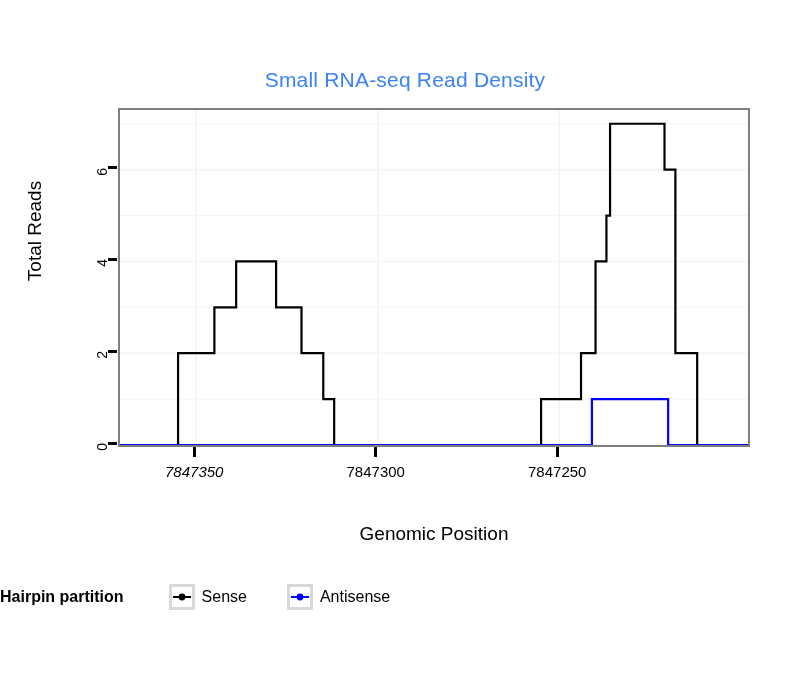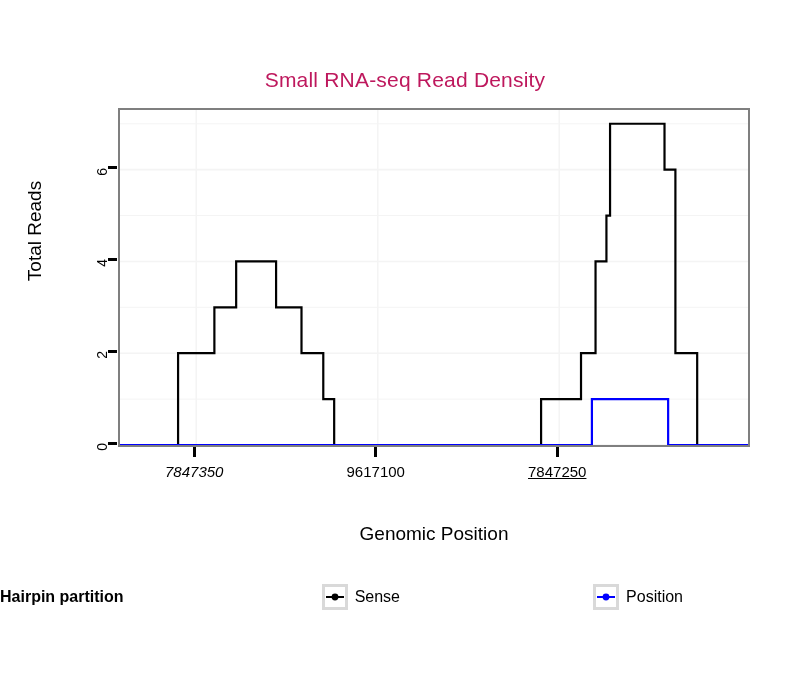--- a/index.html
+++ b/index.html
@@ -21,21 +21,21 @@
     width: 810px;
     height: 690px;
   }
   .chart-title {
     position: absolute;
     left: 0;
     top: 68px;
     width: 810px;
     text-align: center;
     font-size: 21px;
-    color: #be185d;
+    color: #3b82f6;
     letter-spacing: 0.2px;
   }
   .ylab {
     position: absolute;
     left: -55px;
     top: 220px;
     width: 180px;
     text-align: center;
     font-size: 19px;
     transform: rotate(-90deg);
@@ -90,23 +90,23 @@
     font-size: 15px;
     text-align: center;
     width: 120px;
   }
   .legend {
     position: absolute;
     left: 0;
     top: 584px;
     width: 683px;
     display: flex;
-    justify-content: space-between;
+    justify-content: flex-start;
     align-items: center;
-    gap: 30px;
+    gap: 13px;
   }
   .legend-title {
     font-size: 16px;
     font-weight: bold;
     margin-right: 5px;
   }
   .legend-entry {
     display: flex;
     align-items: center;
     gap: 7px;
@@ -142,23 +142,23 @@
       <div class="ytick-label" style="left: 62px; top: 343.219px;">2</div>
       <div class="ytick-mark" style="left: 108px; top: 257.938px;"></div>
       <div class="ytick-label" style="left: 62px; top: 251.438px;">4</div>
       <div class="ytick-mark" style="left: 108px; top: 166.158px;"></div>
       <div class="ytick-label" style="left: 62px; top: 159.658px;">6</div>
     </div>
   <div id="x-axis">
       <div class="xtick-mark" style="left: 192.731px; top: 447px;"></div>
       <div class="xtick-label" style="left: 134.231px; top: 463px; font-style: italic;">7847350</div>
       <div class="xtick-mark" style="left: 374.234px; top: 447px;"></div>
-      <div class="xtick-label" style="left: 315.734px; top: 463px;">9617100</div>
+      <div class="xtick-label" style="left: 315.734px; top: 463px;">7847300</div>
       <div class="xtick-mark" style="left: 555.737px; top: 447px;"></div>
-      <div class="xtick-label" style="left: 497.237px; top: 463px; text-decoration: underline;">7847250</div>
+      <div class="xtick-label" style="left: 497.237px; top: 463px;">7847250</div>
     </div>
 
   <div class="panel">
     <svg class="plot-svg" id="plot-svg" width="628" height="335">
         <line x1="0" y1="289.1095890410959" x2="628" y2="289.1095890410959" stroke="#f4f4f4" stroke-width="1"></line>
         <line x1="0" y1="197.32876712328766" x2="628" y2="197.32876712328766" stroke="#f4f4f4" stroke-width="1"></line>
         <line x1="0" y1="105.54794520547946" x2="628" y2="105.54794520547946" stroke="#f4f4f4" stroke-width="1"></line>
         <line x1="0" y1="13.767123287671211" x2="628" y2="13.767123287671211" stroke="#f4f4f4" stroke-width="1"></line>
         <line x1="0" y1="335" x2="628" y2="335" stroke="#f4f4f4" stroke-width="1.6"></line>
         <line x1="0" y1="243.21917808219177" x2="628" y2="243.21917808219177" stroke="#f4f4f4" stroke-width="1.6"></line>
@@ -185,17 +185,17 @@
       </span>
       <span class="legend-label">Sense</span>
     </span>
     <span class="legend-entry">
       <span class="legend-key">
         <svg width="20" height="20" viewBox="0 0 20 20">
           <line x1="1" y1="10" x2="19" y2="10" stroke="#0000ff" stroke-width="2"></line>
           <circle cx="10" cy="10" r="3.4" fill="#0000ff"></circle>
         </svg>
       </span>
-      <span class="legend-label">Position</span>
+      <span class="legend-label">Antisense</span>
     </span>
   </div>
 
 </div>
 
 </body></html>

